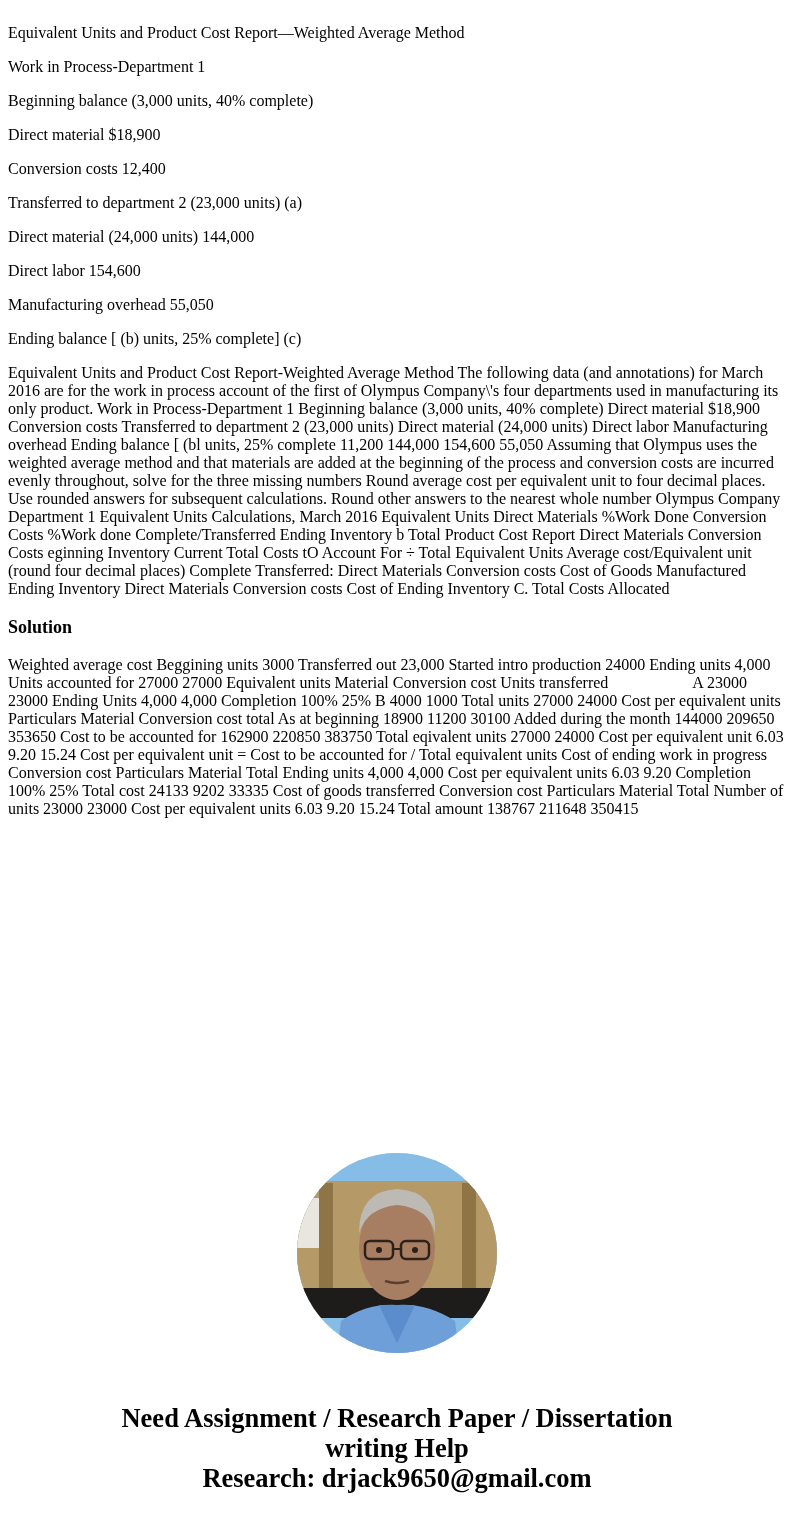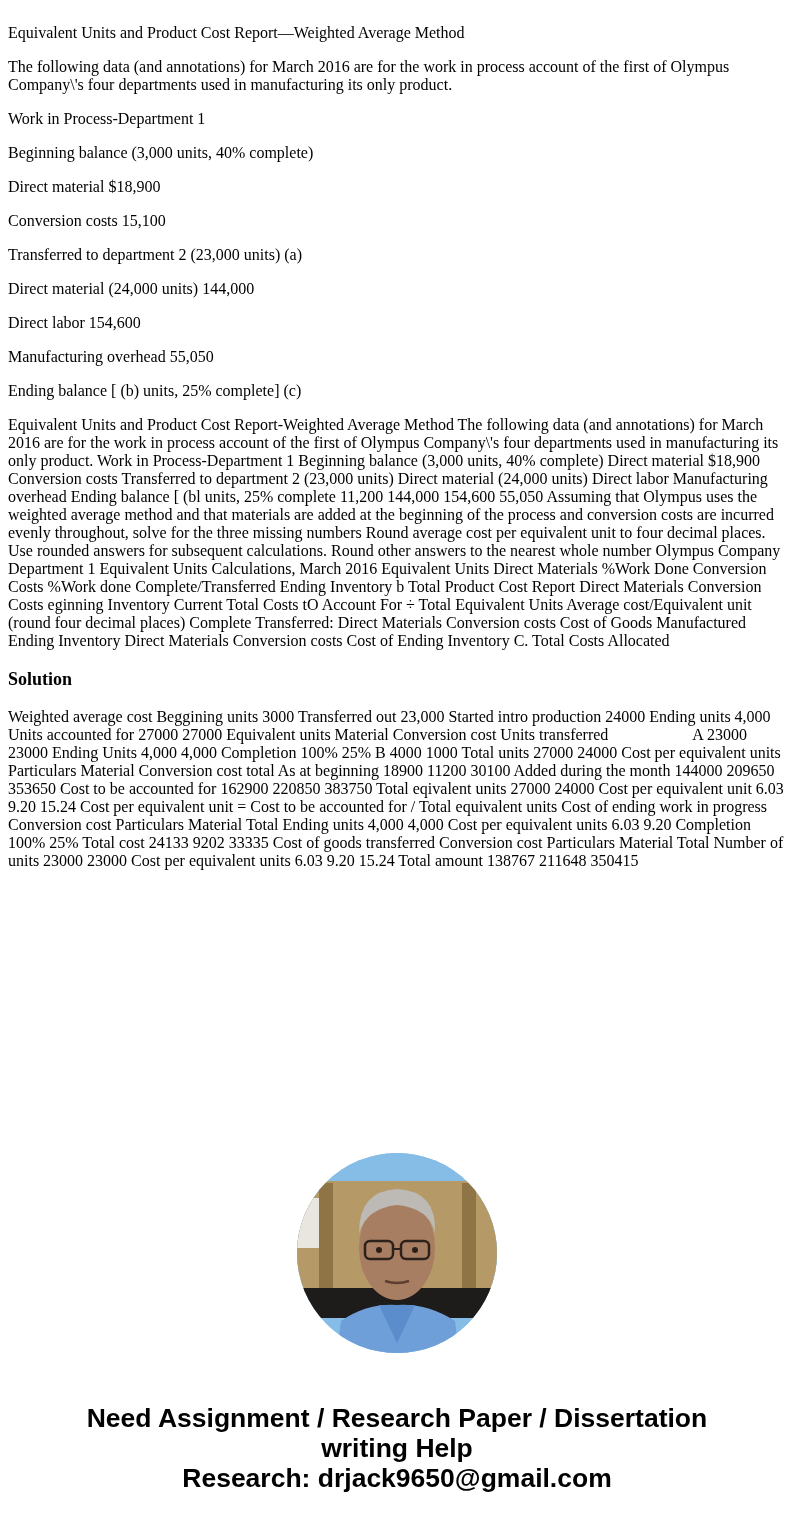--- a/index.html
+++ b/index.html
@@ -42,37 +42,36 @@
       border-radius: 50%;
       overflow: hidden;
       background: #8fc3ea;
     }
     .banner {
       position: absolute;
       left: 0;
       top: 1403px;
       width: 794px;
       text-align: center;
-      font-family: Liberation Sans, sans-serif;
+      font-family: Liberation Serif, serif;
       font-weight: bold;
       font-size: 26.5px;
       line-height: 30px;
       color: #000000;
     }
   </style>
 </head>
 <body>
 
 <div class="page">
   <p>Equivalent Units and Product Cost Report—Weighted Average Method</p>
-  <p>The following data (and annotations) for March 2016 are for the work in process account of the first of Olympus Company\'s four departments used in manufacturing its only product.</p>
   <p>Work in Process-Department 1</p>
   <p>Beginning balance (3,000 units, 40% complete)</p>
   <p>Direct material $18,900</p>
-  <p>Conversion costs 15,100</p>
+  <p>Conversion costs 12,400</p>
   <p>Transferred to department 2 (23,000 units) (a)</p>
   <p>Direct material (24,000 units) 144,000</p>
   <p>Direct labor 154,600</p>
   <p>Manufacturing overhead 55,050</p>
   <p>Ending balance [ (b) units, 25% complete] (c)</p>
   <p>Equivalent Units and Product Cost Report-Weighted Average Method The following data (and annotations) for March 2016 are for the work in process account of the first of Olympus Company\'s four departments used in manufacturing its only product. Work in Process-Department 1 Beginning balance (3,000 units, 40% complete) Direct material $18,900 Conversion costs Transferred to department 2 (23,000 units) Direct material (24,000 units) Direct labor Manufacturing overhead Ending balance [ (bl units, 25% complete 11,200 144,000 154,600 55,050 Assuming that Olympus uses the weighted average method and that materials are added at the beginning of the process and conversion costs are incurred evenly throughout, solve for the three missing numbers Round average cost per equivalent unit to four decimal places. Use rounded answers for subsequent calculations. Round other answers to the nearest whole number Olympus Company Department 1 Equivalent Units Calculations, March 2016 Equivalent Units Direct Materials %Work Done Conversion Costs %Work done Complete/Transferred Ending Inventory b Total Product Cost Report Direct Materials Conversion Costs eginning Inventory Current Total Costs tO Account For ÷ Total Equivalent Units Average cost/Equivalent unit (round four decimal places) Complete Transferred: Direct Materials Conversion costs Cost of Goods Manufactured Ending Inventory Direct Materials Conversion costs Cost of Ending Inventory C. Total Costs Allocated</p>
 
   <h3>Solution</h3>
   <p><span>Weighted average cost Beggining units 3000 Transferred out 23,000 Started intro production 24000 Ending units 4,000 Units accounted for 27000 27000 Equivalent units Material Conversion cost Units transferred</span><span class="gap"></span><span>A 23000 23000 Ending Units 4,000 4,000 Completion 100% 25% B 4000 1000 Total units 27000 24000 Cost per equivalent units Particulars Material Conversion cost total As at beginning 18900 11200 30100 Added during the month 144000 209650 353650 Cost to be accounted for 162900 220850 383750 Total eqivalent units 27000 24000 Cost per equivalent unit 6.03 9.20 15.24 Cost per equivalent unit = Cost to be accounted for / Total equivalent units Cost of ending work in progress Conversion cost Particulars Material Total Ending units 4,000 4,000 Cost per equivalent units 6.03 9.20 Completion 100% 25% Total cost 24133 9202 33335 Cost of goods transferred Conversion cost Particulars Material Total Number of units 23000 23000 Cost per equivalent units 6.03 9.20 15.24 Total amount 138767 211648 350415</span></p>
 </div>

